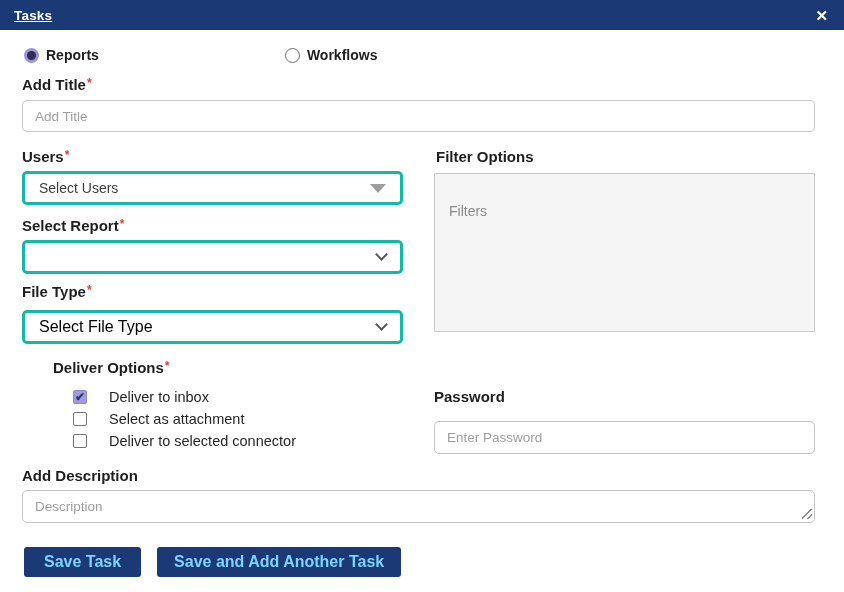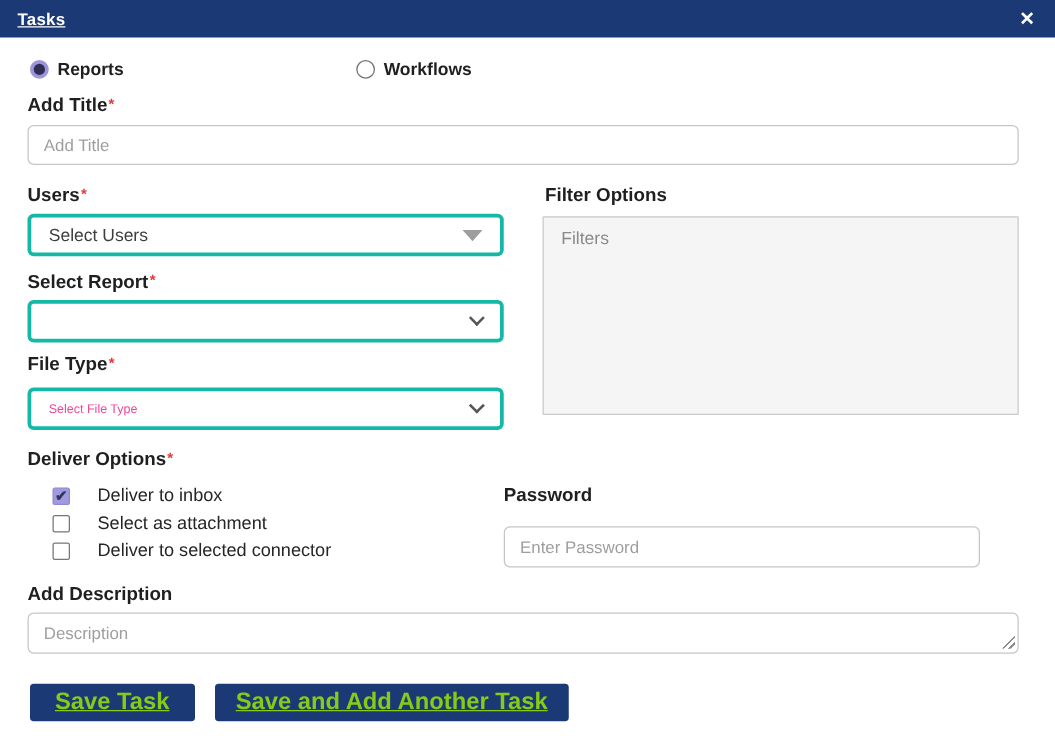--- a/index.html
+++ b/index.html
@@ -40,37 +40,37 @@
   
   .columns { display:flex; justify-content:space-between; }
   .col-left { width:381px; }
   .col-right { width:381px; }
 
   .lbl-share { margin-top:16px; }
   .select-box { margin-top:6px; height:34px; border:3px solid #14b8a6; border-radius:5px;
     display:flex; align-items:center; justify-content:space-between; padding:0 14px; cursor:pointer;
     background:#fff; }
   .select-box .sel-text { font-size:14px; color:#3d3d3d; }
-  .select-box .sel-text.placeholder { color:#ec4899; font-size:10px; }
+  .select-box .sel-text.placeholder { color:#000000; font-size:16px; }
   .tri-down { width:0; height:0; border-left:8px solid transparent; border-right:8px solid transparent;
     border-top:9px solid #9e9e9e; }
   .chev-down { width:9px; height:9px; border-right:2px solid #555; border-bottom:2px solid #555;
     transform:rotate(45deg); margin-top:-5px; }
   .lbl-report { margin-top:12px; }
   .lbl-filetype { margin-top:9px; }
   .select-filetype { margin-top:10px; }
 
   
   .lbl-filters { margin-top:16px; margin-left:2px; }
   .filters-box { margin-top:8px; height:159px; background:#f5f5f5; border:1px solid #c9c9c9;
-    border-radius:1px; padding:8px 14px; }
+    border-radius:1px; padding:28px 14px; }
   .filters-text { color:#8a8a8a; font-size:14px; }
 
   
-  .deliver-row { display:flex; justify-content:flex-start; margin-top:15px; }
+  .deliver-row { display:flex; justify-content:flex-end; margin-top:15px; }
   .deliver-col { width:381px; }
   .lbl-deliver { margin-left:0; }
   .chk-list { margin-top:10px; margin-left:20px; }
   .chk-row { display:flex; align-items:center; height:22px; cursor:pointer; }
   .chk-box { width:14px; height:14px; border-radius:2px; margin-right:22px; flex:0 0 auto;
     display:flex; align-items:center; justify-content:center; }
   .chk-checked { background:#a09ade; border:1px solid #8f88d2; color:#34345c;
     font-size:12px; font-weight:700; line-height:1; }
   .chk-unchecked { background:#fff; border:1px solid #767676; }
   .chk-label { color:#262626; font-size:14.5px; }
@@ -86,23 +86,23 @@
     resize:none; outline:none; display:block; }
   .desc-area::placeholder { color:#9e9e9e; opacity:1; }
   .resize-grip { position:absolute; right:3px; bottom:4px; width:10px; height:10px;
     background:
       linear-gradient(135deg, transparent 0 45%, #8a8a8a 45% 55%, transparent 55%),
       linear-gradient(135deg, transparent 0 72%, #8a8a8a 72% 82%, transparent 82%);
     cursor:nwse-resize; }
 
   
   .btn-row { display:flex; margin-top:24px; padding-left:2px; }
-  .btn { height:30px; background:#1b3a75; color:#84cc16; border:none; border-radius:3px;
-    font-family:"Liberation Sans",sans-serif; font-size:19px; font-weight:600; cursor:pointer;
-    padding:0 20px;text-decoration:underline; }
+  .btn { height:30px; background:#1b3a75; color:#7dd3fc; border:none; border-radius:3px;
+    font-family:"Liberation Sans",sans-serif; font-size:16px; font-weight:600; cursor:pointer;
+    padding:0 20px; }
   .btn + .btn { margin-left:16px; padding:0 17px; }
 </style>
 </head>
 <body>
 
 <div class="modal">
 
   <div class="modal-header">
     <span class="modal-title">Tasks</span>
     <span class="close-btn">✕</span>

